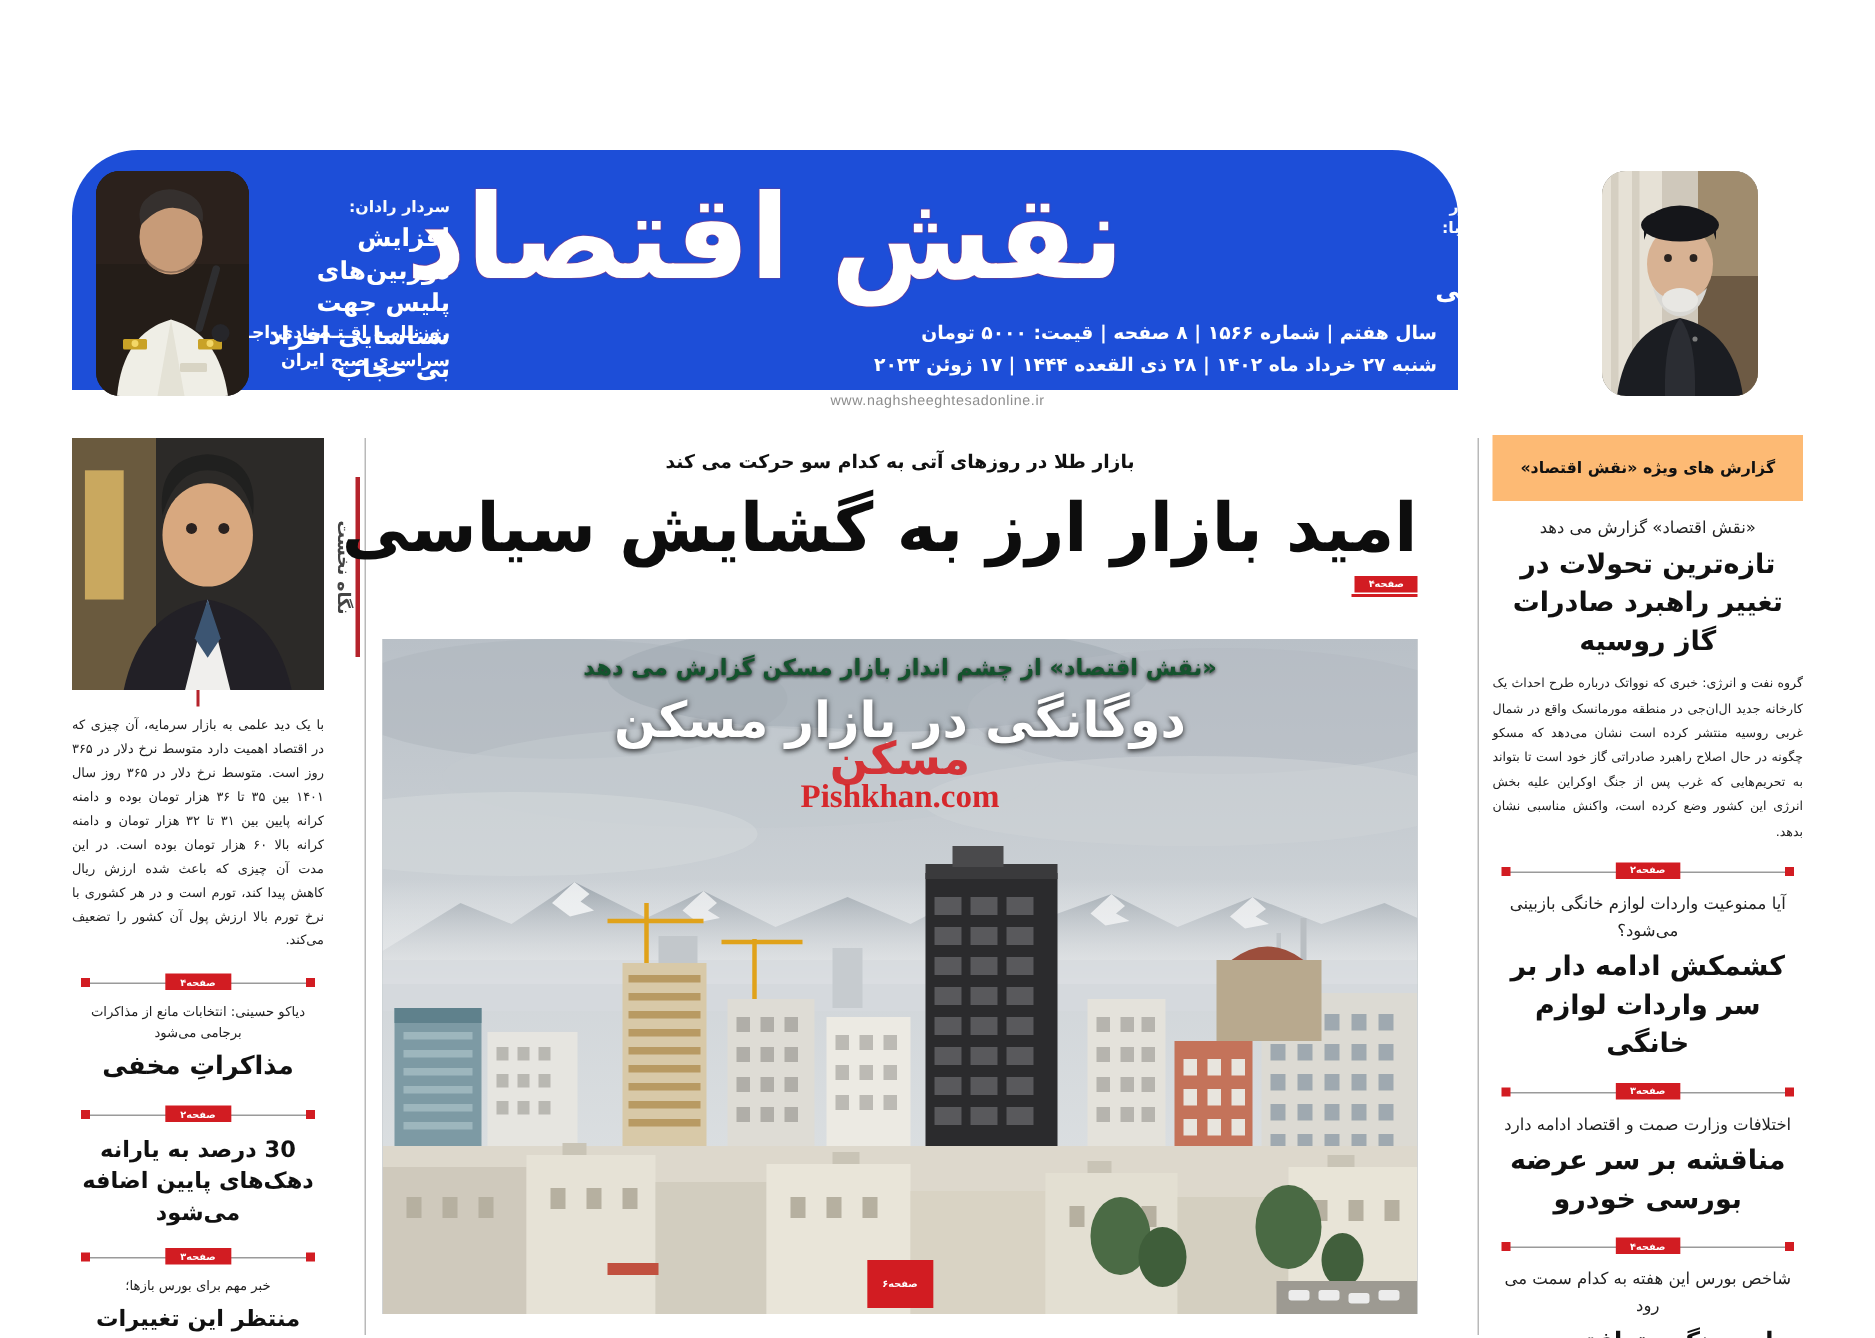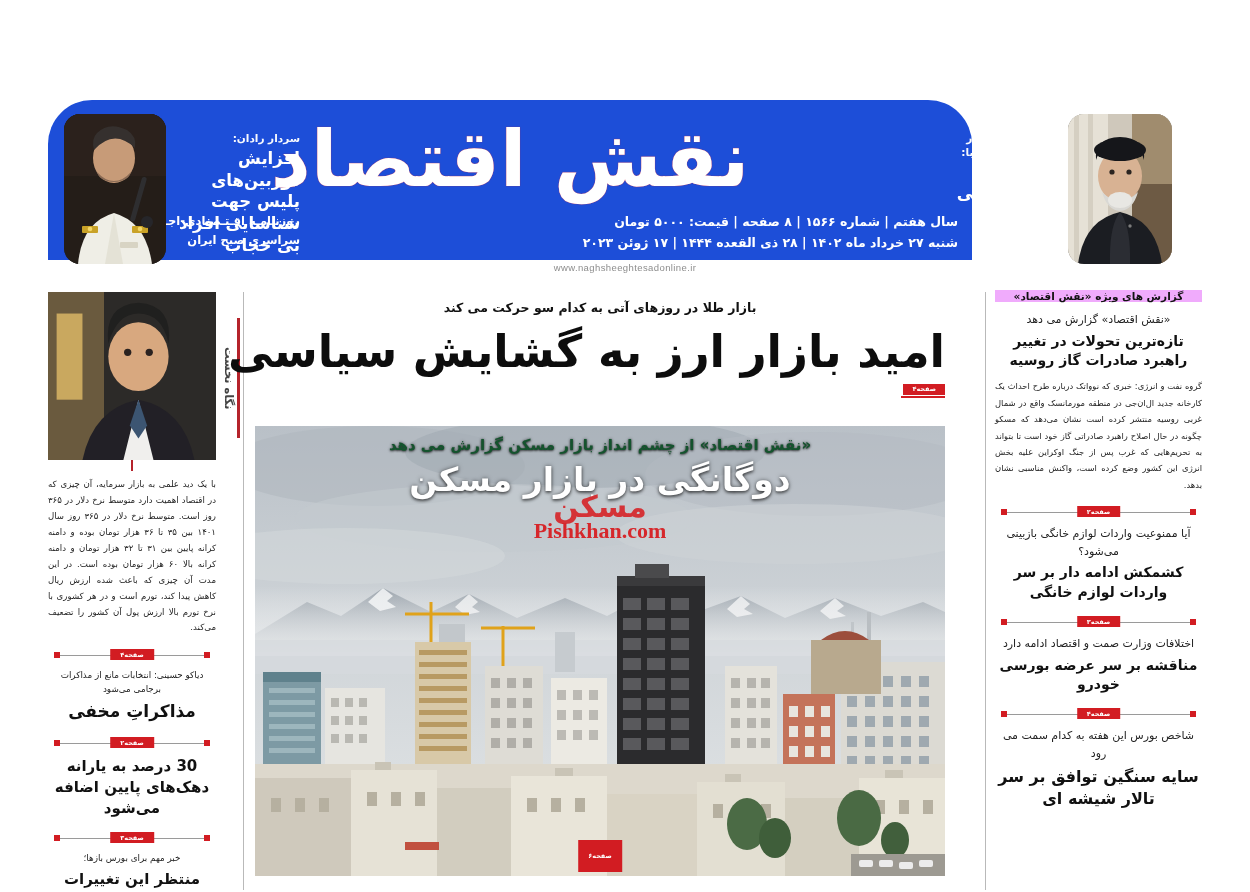--- a/index.html
+++ b/index.html
@@ -145,25 +145,25 @@
     background:#D21C22;color:#fff;font-size:6.5px;font-weight:bold;
     padding:12px 10px;z-index:7;
   }
 
   
   .col-right{
     position:absolute;left:995px;top:290px;width:207px;
     direction:rtl;text-align:center;
   }
   .yellow-banner{
-    background:#f0abfc;color:#111;font-size:10.5px;font-weight:bold;
-    padding:0 6px;margin-bottom:9px;letter-spacing:.2px;
+    background:#fdba74;color:#111;font-size:10.5px;font-weight:bold;
+    padding:16px 6px;margin-bottom:9px;letter-spacing:.2px;
   }
   .r-kicker{font-size:11px;color:#222;line-height:1.6;margin-bottom:3px;}
-  .r-head{font-size:14px;font-weight:bold;line-height:1.42;color:#111;}
+  .r-head{font-size:18px;font-weight:bold;line-height:1.42;color:#111;}
   .r-head.sm{font-size:16px;}
   .r-body{
     font-size:8.4px;line-height:1.95;color:#222;text-align:justify;
     margin-top:7px;direction:rtl;
   }
 
   
   .imgbox{position:absolute;inset:0;}
 </style>
 </head>

